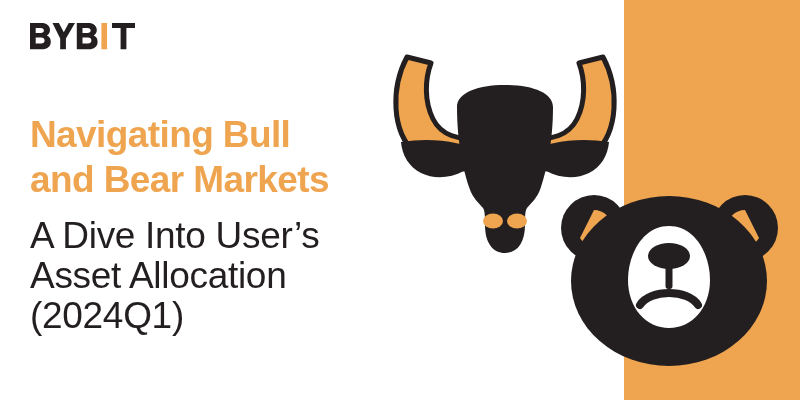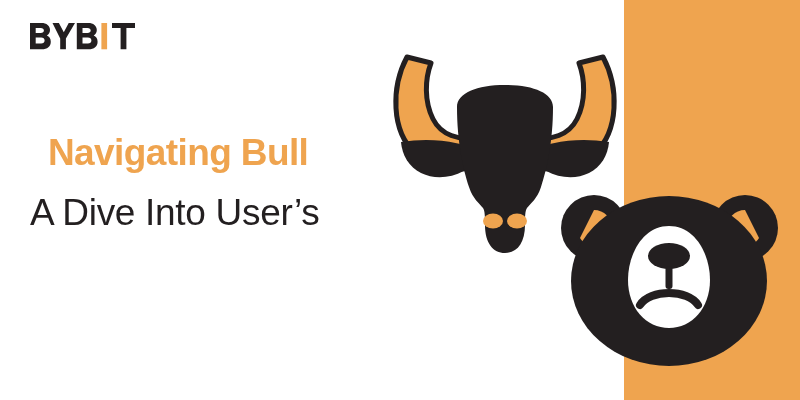--- a/index.html
+++ b/index.html
@@ -37,21 +37,21 @@
   }
   .logo-svg { display: block; }
   
   .text-block {
     position: absolute;
     left: 30px;
     top: 112px;
     width: 420px;
   }
   .headline {
-    margin: 18px;
+    margin: 0;
     color: #EFA44F;
     font-size: 37px;
     line-height: 45px;
     font-weight: bold;
     letter-spacing: -0.6px;
   }
   .headline .hl-line { display: block; }
   .subtitle {
     margin: 14px 0 0 0;
     color: #231F20;
@@ -100,23 +100,25 @@
 
       <rect fill="#EFA44F" x="71.4" y="0" width="5.7" height="26.3"></rect>
 
       <path fill="#231F20" d="M82.0 0 h23.0 v5.0 h-8.6 v21.3 h-5.8 V5.0 H82.0 Z"></path>
     </svg>
   </div>
 
   <div class="text-block">
     <h1 class="headline">
       <span class="hl-line">Navigating Bull</span>
+      <span class="hl-line">and Bear Markets</span>
     </h1>
     <h2 class="subtitle">
       <span class="sub-line">A Dive Into User’s</span>
+      <span class="sub-line">Asset Allocation (2024Q1)</span>
     </h2>
   </div>
 
   <div class="bull">
     <svg viewBox="0 0 240 215" xmlns="http://www.w3.org/2000/svg">
 
       <path fill="#EFA44F" stroke="#231F20" stroke-width="5" stroke-linejoin="round" d="M22 12 C6 42 6 86 30 108 C48 124 76 128 98 120 L92 92 C74 96 56 90 48 74 C39 56 40 34 46 18 Z"></path>
 
       <path fill="#EFA44F" stroke="#231F20" stroke-width="5" stroke-linejoin="round" d="M218 12 C234 42 234 86 210 108 C192 124 164 128 142 120 L148 92 C166 96 184 90 192 74 C201 56 200 34 194 18 Z"></path>
 

